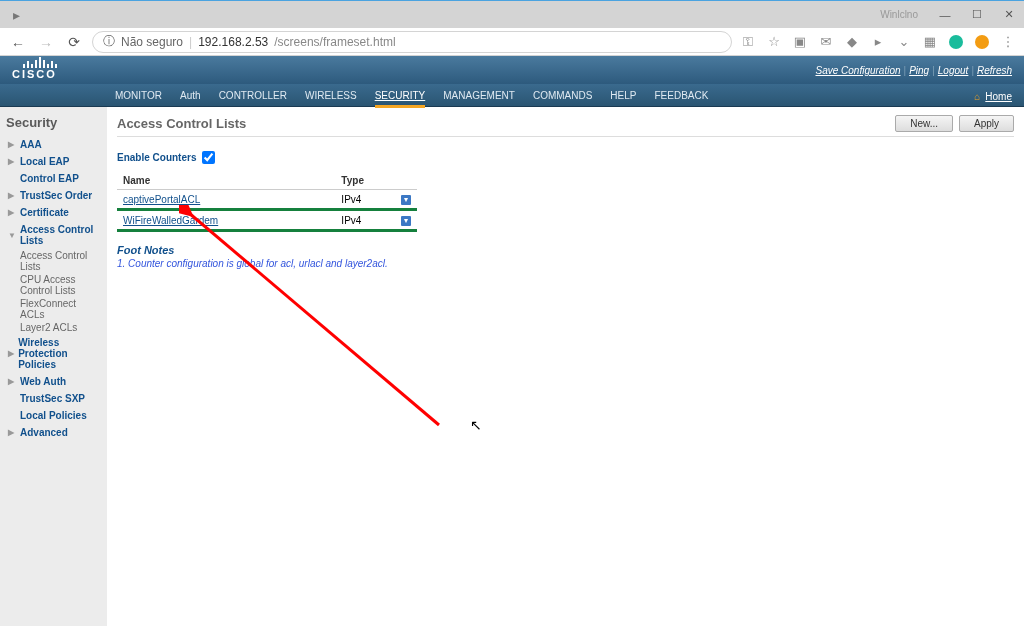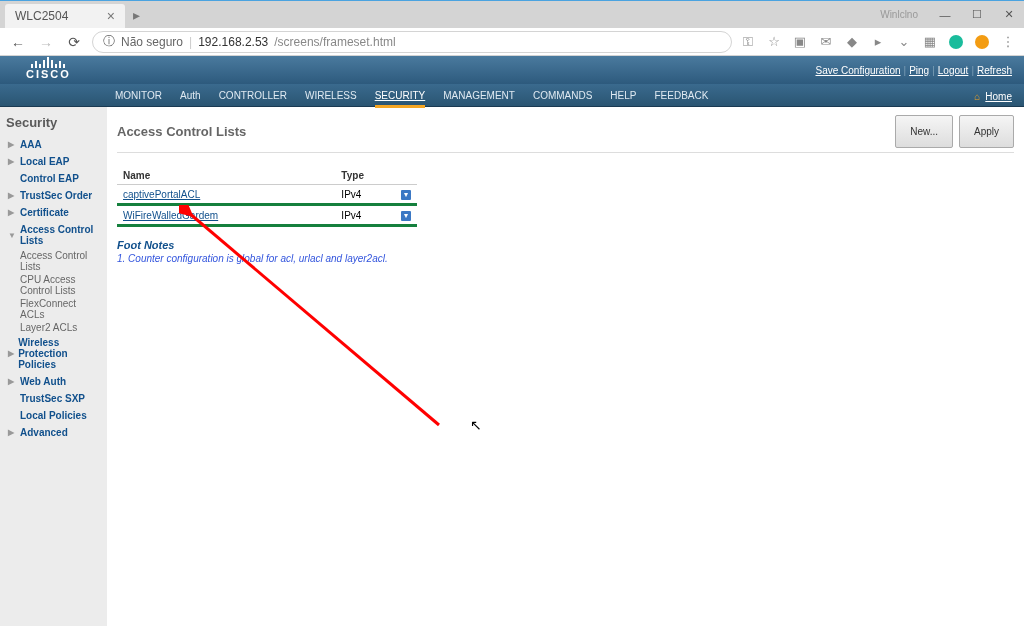--- a/index.html
+++ b/index.html
@@ -26,26 +26,26 @@
 .url-path { color: #888; }
 .pipe { color: #ccc; }
 .addr-icons { display: flex; align-items: center; gap: 10px; color: #888; }
 .addr-icon { width: 16px; height: 16px; display: flex; align-items: center; justify-content: center; font-size: 13px; color: #888; }
 .icon-circle { width: 14px; height: 14px; border-radius: 7px; display: inline-block; }
 .icon-teal { background: #1abc9c; }
 .icon-orange { background: #f39c12; }
 
 
 .cisco-header { background: linear-gradient(#4a7a9e, #2d5a7d); height: 28px; display: flex; align-items: flex-start; color: #fff; position: relative; }
-.cisco-logo { display: flex; flex-direction: column; align-items: center; padding: 1px 18px 0 26px; }
+.cisco-logo { display: flex; flex-direction: column; align-items: flex-end; padding: 1px 18px 0 12px; }
 .cisco-bars { display: flex; align-items: flex-end; gap: 2px; height: 11px; }
 .cisco-bar { width: 2px; background: #fff; }
 .cisco-text { font-size: 11px; letter-spacing: 2px; font-weight: bold; margin-top: 0px; }
 .cisco-actions { margin-left: auto; display: flex; align-items: center; gap: 3px; padding-right: 12px; font-size: 10px; height: 100%; }
-.cisco-actions a { color: #fff; text-decoration: underline; }
+.cisco-actions a { color: #fff; text-decoration: underline; font-style: italic; }
 .sep { color: #7a9db5; }
 .home-icon { color: #f5a623; margin-right: 2px; font-size: 10px; }
 .home-row { position: absolute; right: 12px; bottom: -18px; font-size: 10px; display: flex; align-items: center; gap: 3px; z-index: 5; }
 .home-row a { color: #fff; text-decoration: underline; }
 
 
 .main-nav { background: linear-gradient(#3a6a8e, #2a5572); height: 23px; display: flex; align-items: center; padding-left: 115px; gap: 18px; font-size: 10px; border-bottom: 1px solid #1a3a52; }
 .main-nav a { color: #e0eaf2; text-decoration: none; }
 .main-nav a.active { color: #fff; text-decoration: underline; position: relative; }
 .main-nav a.active::after { content: ''; position: absolute; left: 0; right: 0; bottom: -7px; height: 3px; background: #f5a623; }
@@ -58,21 +58,21 @@
 .side-item { display: flex; align-items: center; gap: 4px; color: #11508c; font-weight: bold; padding: 3px 0 3px 2px; font-size: 10px; }
 .side-item .arrow { color: #999; font-size: 8px; width: 8px; }
 .side-item.plain { font-weight: bold; padding-left: 14px; }
 .side-item.expanded .arrow { transform: rotate(0deg); }
 .side-sub { color: #666; font-size: 10px; padding: 1px 0 1px 14px; font-weight: normal; }
 
 .main { flex: 1; padding: 8px 10px; position: relative; }
 .page-header { display: flex; align-items: center; border-bottom: 1px solid #ddd; padding-bottom: 4px; margin-bottom: 14px; }
 .page-title { font-weight: bold; color: #666; font-size: 13px; }
 .page-buttons { margin-left: auto; display: flex; gap: 6px; }
-.btn { background: linear-gradient(#f5f5f5, #ddd); border: 1px solid #aaa; border-radius: 2px; padding: 10px 14px; font-size: 10px; color: #333; min-width: 50px; text-align: center; }
+.btn { background: linear-gradient(#f5f5f5, #ddd); border: 1px solid #aaa; border-radius: 2px; padding: 2px 14px; font-size: 10px; color: #333; min-width: 50px; text-align: center; }
 
 .enable-row { font-size: 10px; color: #11508c; font-weight: bold; margin-bottom: 8px; display: flex; align-items: center; gap: 6px; }
 .acl-table { border-collapse: collapse; width: 300px; }
 .acl-table th { text-align: left; font-weight: bold; font-size: 10px; color: #333; padding: 3px 6px; border-bottom: 1px solid #ccc; }
 .acl-table td { font-size: 10px; padding: 3px 6px; border-bottom: 3px solid #15803d; }
 .acl-link { color: #11508c; text-decoration: underline; }
 .dd-icon { display: inline-block; width: 10px; height: 10px; background: #3b78c4; color: #fff; font-size: 8px; text-align: center; line-height: 10px; border-radius: 1px; }
 
 .foot-notes { margin-top: 12px; }
 .foot-title { font-size: 11px; color: #11508c; font-weight: bold; font-style: italic; }
@@ -81,24 +81,20 @@
 
 .red-arrow { position: absolute; left: 72px; top: 98px; pointer-events: none; }
 
 .cursor { position: absolute; left: 363px; top: 310px; font-size: 14px; color: #000; pointer-events: none; }
 </style>
 </head>
 <body>
 
 <div class="browser-chrome">
   <div class="tab-bar">
-    <div class="browser-tab">
-      <span class="tab-text">WLC2504</span>
-      <span class="tab-close">×</span>
-    </div>
     <div class="new-tab">▸</div>
     <div class="window-controls">
       <span class="win-label">Winlclno</span>
       <div class="win-btn">—</div>
       <div class="win-btn">☐</div>
       <div class="win-btn">✕</div>
     </div>
   </div>
   <div class="addr-bar">
     <span class="nav-btn">←</span>
@@ -225,20 +221,24 @@
 
   <div class="main">
     <div class="page-header">
       <div class="page-title">Access Control Lists</div>
       <div class="page-buttons">
         <div class="btn">New...</div>
         <div class="btn">Apply</div>
       </div>
     </div>
 
+    <div class="enable-row">
+      <span>Enable Counters</span>
+      <input type="checkbox" checked="" style="">
+    </div>
 
     <table class="acl-table">
       <tbody>
           <tr>
         <th style="width:220px">Name</th>
         <th style="width:60px">Type</th>
         <th style="width:20px"></th>
       </tr>
       <tr>
         <td><a class="acl-link">captivePortalACL</a></td>

